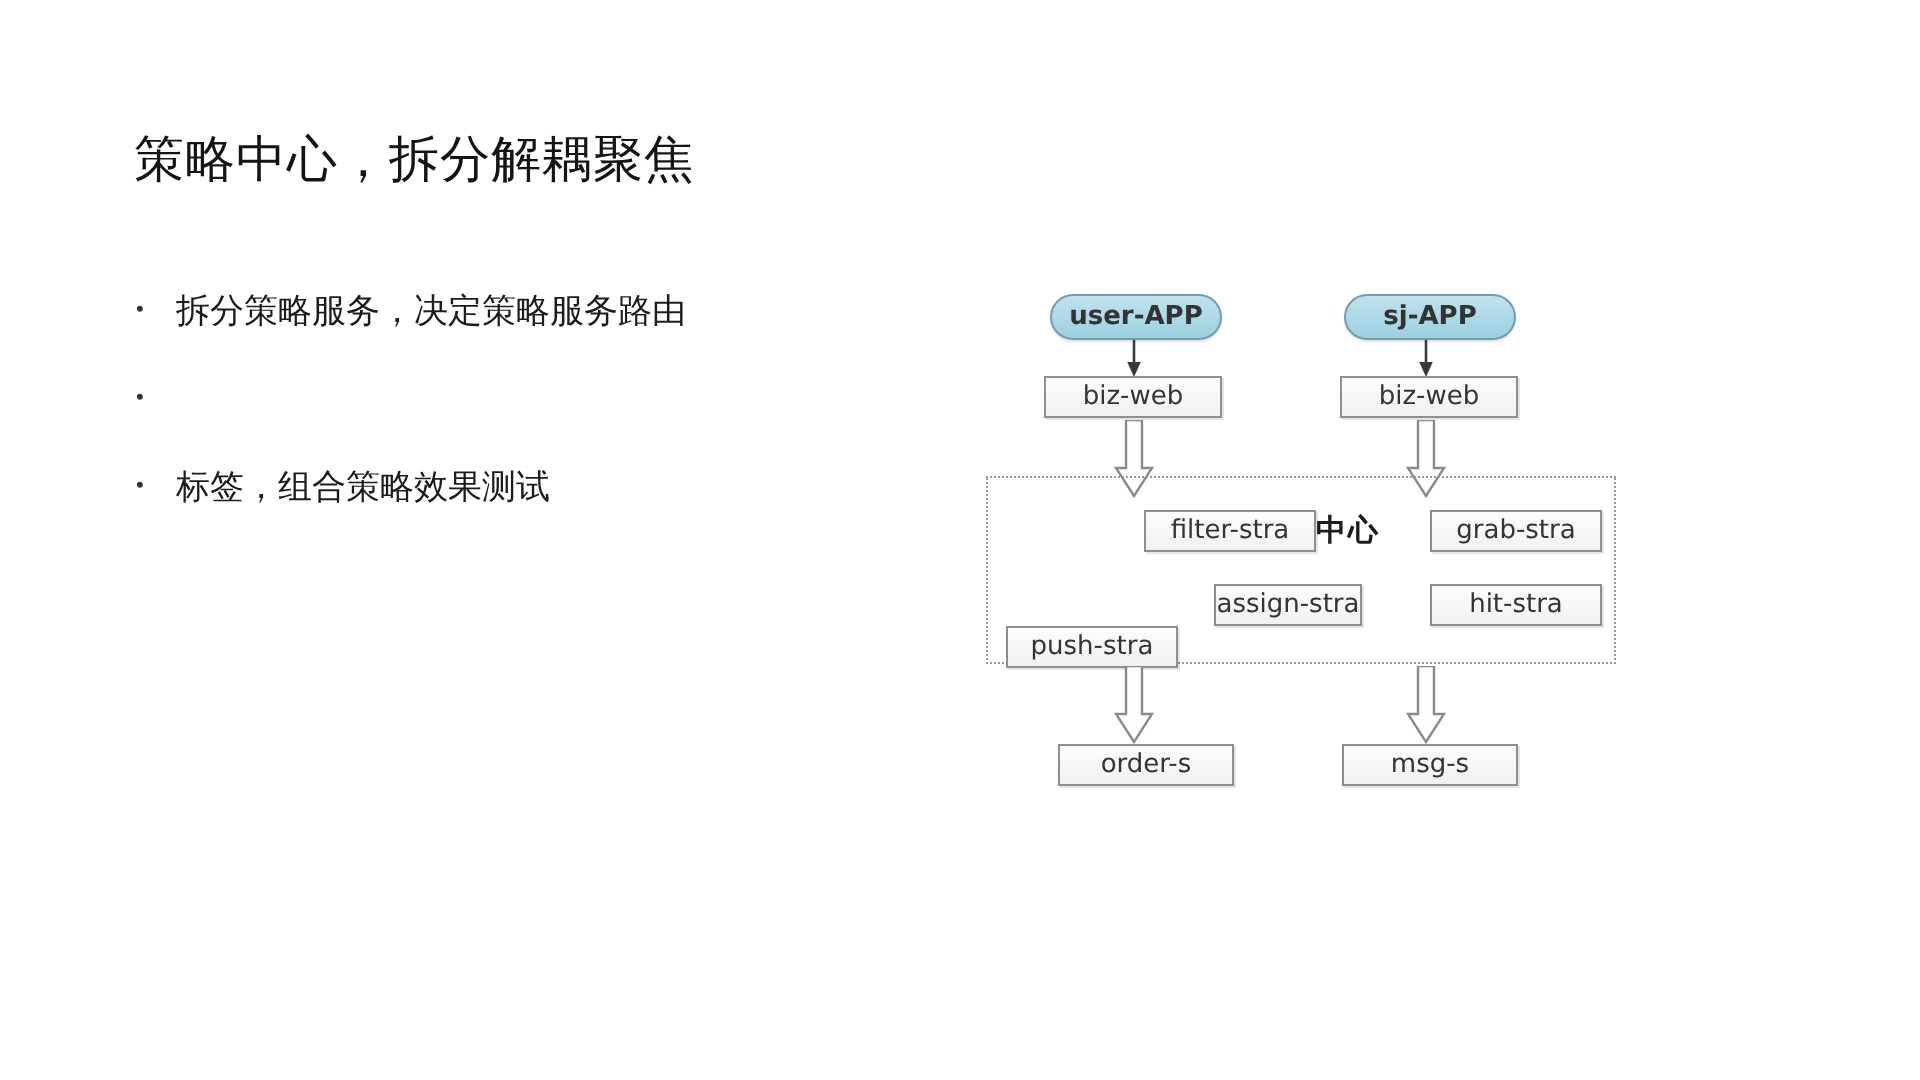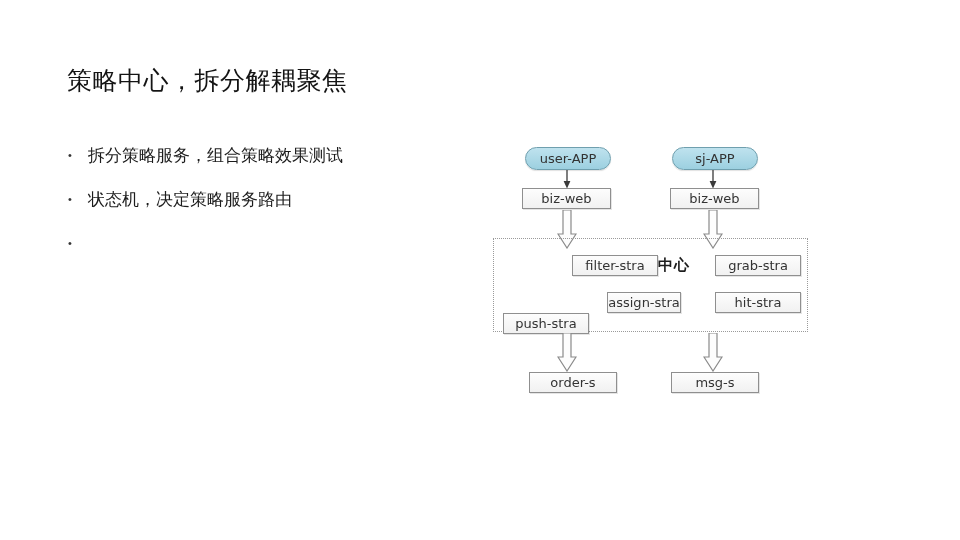--- a/index.html
+++ b/index.html
@@ -23,20 +23,21 @@
   .diagram{position:absolute;left:490px;top:140px;width:326px;height:262px;}
   .node{
     position:absolute;box-sizing:border-box;
     display:flex;align-items:center;justify-content:center;
     font-family:"DejaVu Sans", sans-serif;font-size:13px;color:#333;
   }
   .pill{
     background:linear-gradient(#bfe2ee,#9cd0e0);
     border:1.5px solid #6f9fae;border-radius:12px;
     box-shadow:0 1px 1px rgba(0,0,0,0.12);
+    font-weight:bold;
   }
   .rect{
     background:linear-gradient(#fdfdfd,#f1f1f1);
     border:1px solid #8f8f8f;
     box-shadow:1px 1px 0 rgba(0,0,0,0.10);
   }
   .dashed-box{
     position:absolute;left:3px;top:98px;width:315px;height:94px;
     border:1.5px dotted #9a9a9a;box-sizing:border-box;background:transparent;
   }
@@ -49,28 +50,28 @@
 </head>
 <body>
 
 <div class="slide">
 
   <div class="title">策略中心，拆分解耦聚焦</div>
 
   <div class="bullets">
     <div class="bullet">
       <span class="dot">•</span>
-      <span class="btext">拆分策略服务，组合策略效果测试</span>
+      <span class="btext">拆分策略服务，决定策略服务路由</span>
     </div>
     <div class="bullet">
       <span class="dot">•</span>
-      <span class="btext">状态机，决定策略服务路由</span>
     </div>
     <div class="bullet">
       <span class="dot">•</span>
+      <span class="btext">标签，组合策略效果测试</span>
     </div>
   </div>
 
   <div class="diagram">
 
     <div class="node pill" style="left:35px;top:7px;width:86px;height:23px;">user-APP</div>
     <div class="node pill" style="left:182px;top:7px;width:86px;height:23px;">sj-APP</div>
 
     <svg class="arrow" style="left:72px;top:30px;" width="10" height="19" viewBox="0 0 10 19" aria-label="arrow-user-app-to-biz-web">
       <line x1="5" y1="0" x2="5" y2="12" stroke="#3a3a3a" stroke-width="1.3"></line>

